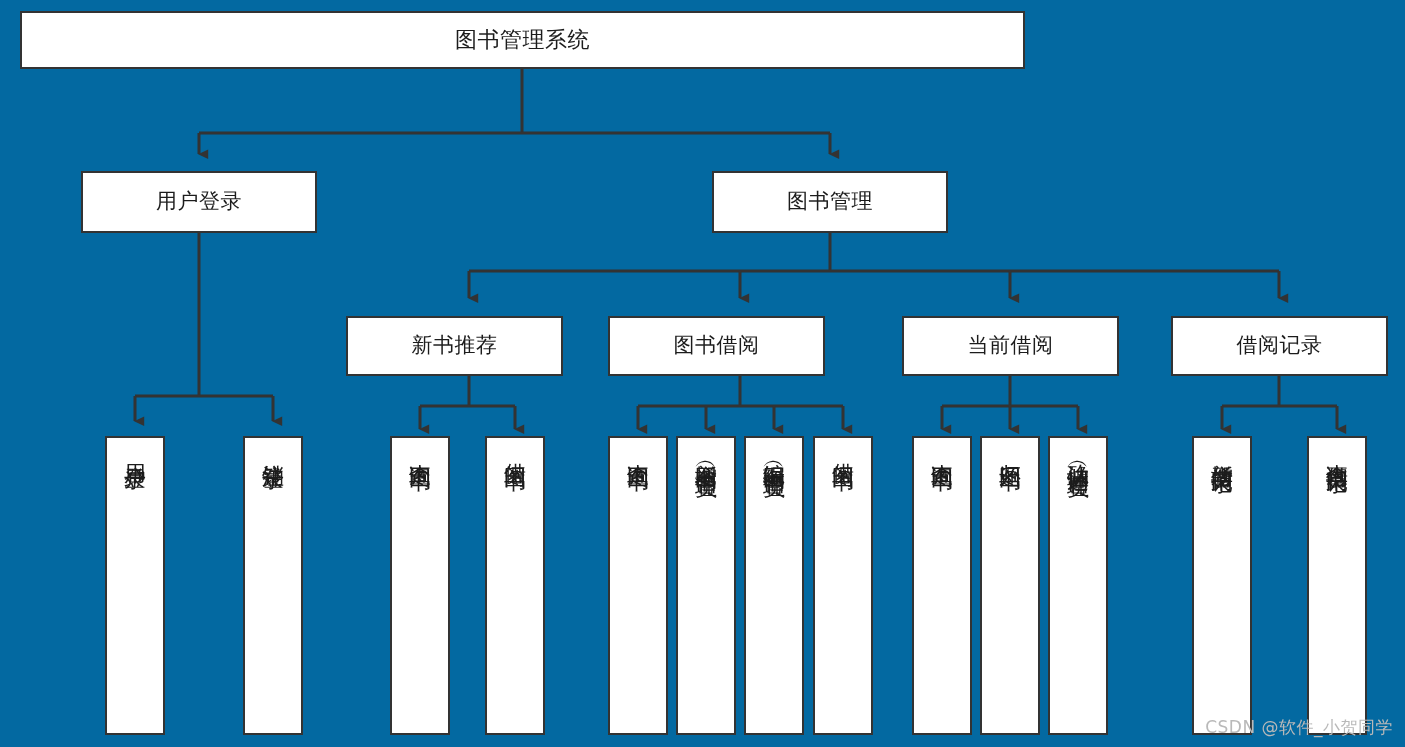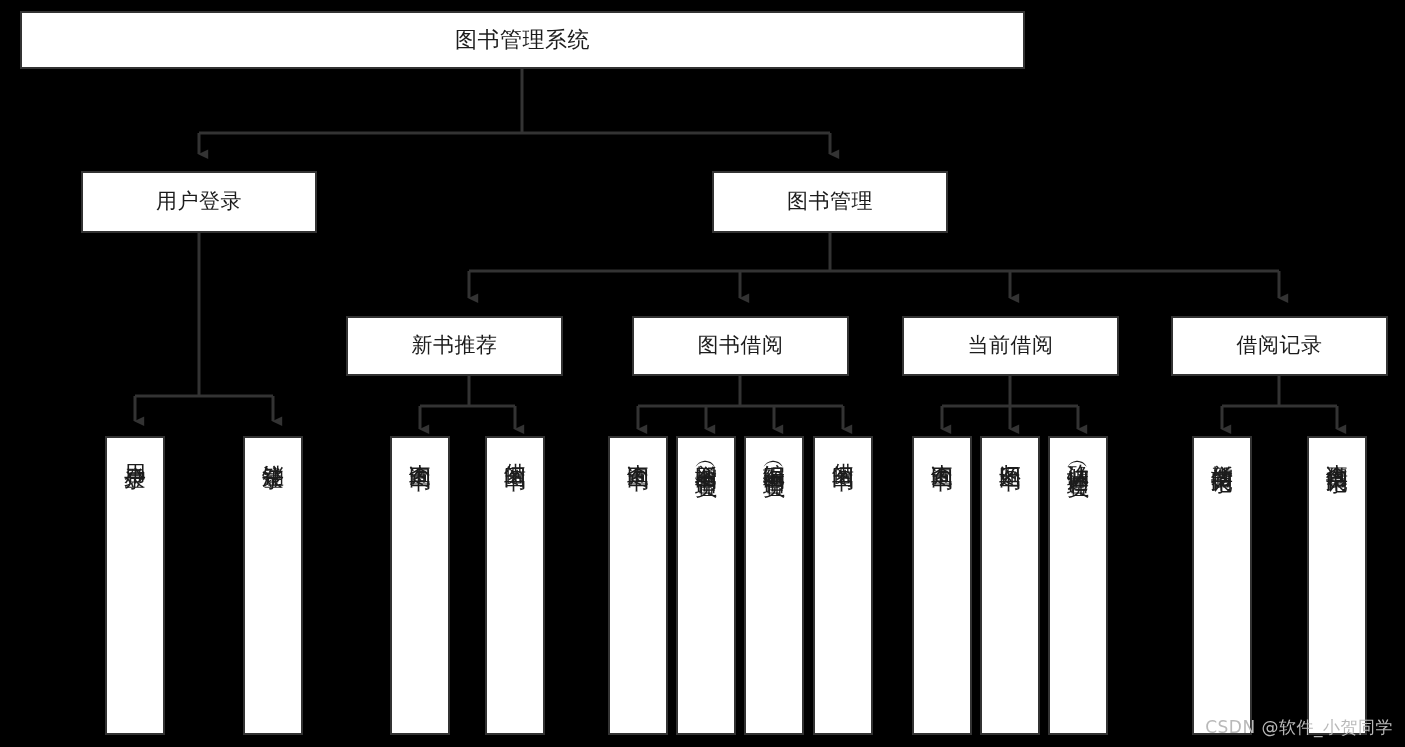--- a/index.html
+++ b/index.html
@@ -5,21 +5,21 @@
 <style>
   html,body{margin:0;padding:0;background:#ffffff;}
   body{
     font-family:"DejaVu Sans","Liberation Sans",sans-serif;
     -webkit-font-smoothing:antialiased;
   }
   #diagram{
     position:relative;
     width:1405px;
     height:747px;
-    background:#000000;
+    background:#0369a1;
     overflow:hidden;
   }
   #edges{
     position:absolute;
     left:0; top:0;
     width:1405px;
     height:747px;
     pointer-events:none;
   }
   .node{
@@ -136,21 +136,21 @@
   </div>
 
   <div class="node horiz" style="left:712px; top:171px; width:236px; height:62px;justify-content:center;">
     <span class="lbl">图书管理</span>
   </div>
 
   <div class="node horiz" style="left:346px; top:316px; width:217px; height:60px;">
     <span class="lbl">新书推荐</span>
   </div>
 
-  <div class="node horiz" style="left:632px; top:316px; width:217px; height:60px;">
+  <div class="node horiz" style="left:608px; top:316px; width:217px; height:60px;">
     <span class="lbl">图书借阅</span>
   </div>
 
   <div class="node horiz" style="left:1171px; top:316px; width:217px; height:60px;">
     <span class="lbl">借阅记录</span>
   </div>
 
   <div class="node horiz" style="left:902px; top:316px; width:217px; height:60px;">
     <span class="lbl">当前借阅</span>
   </div>

